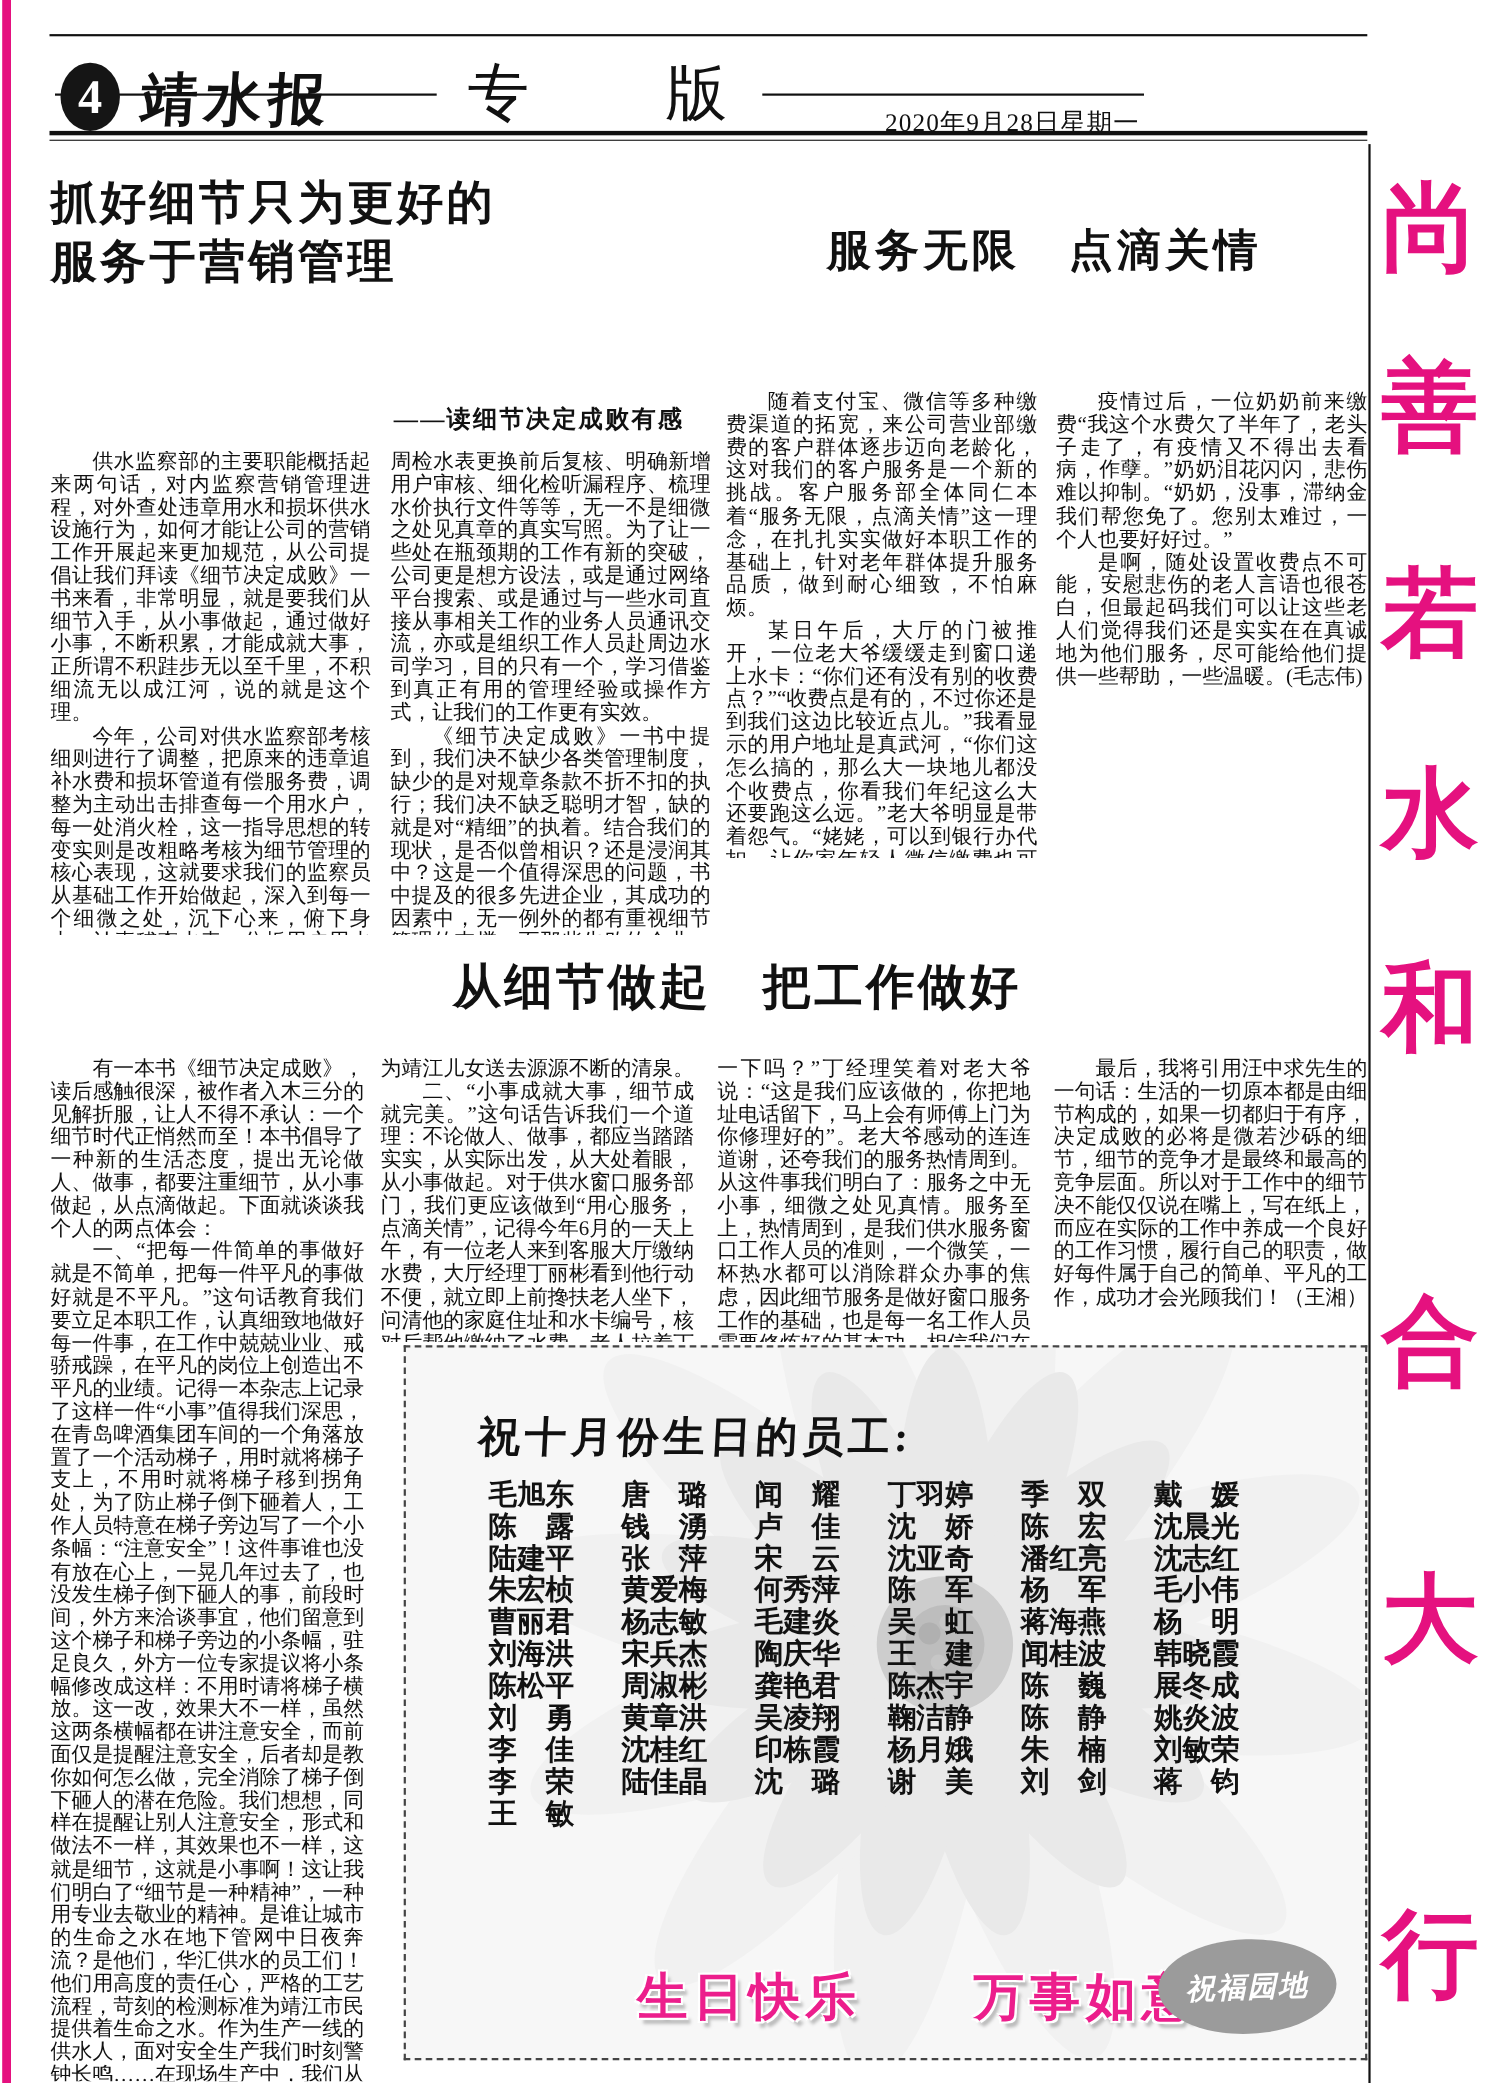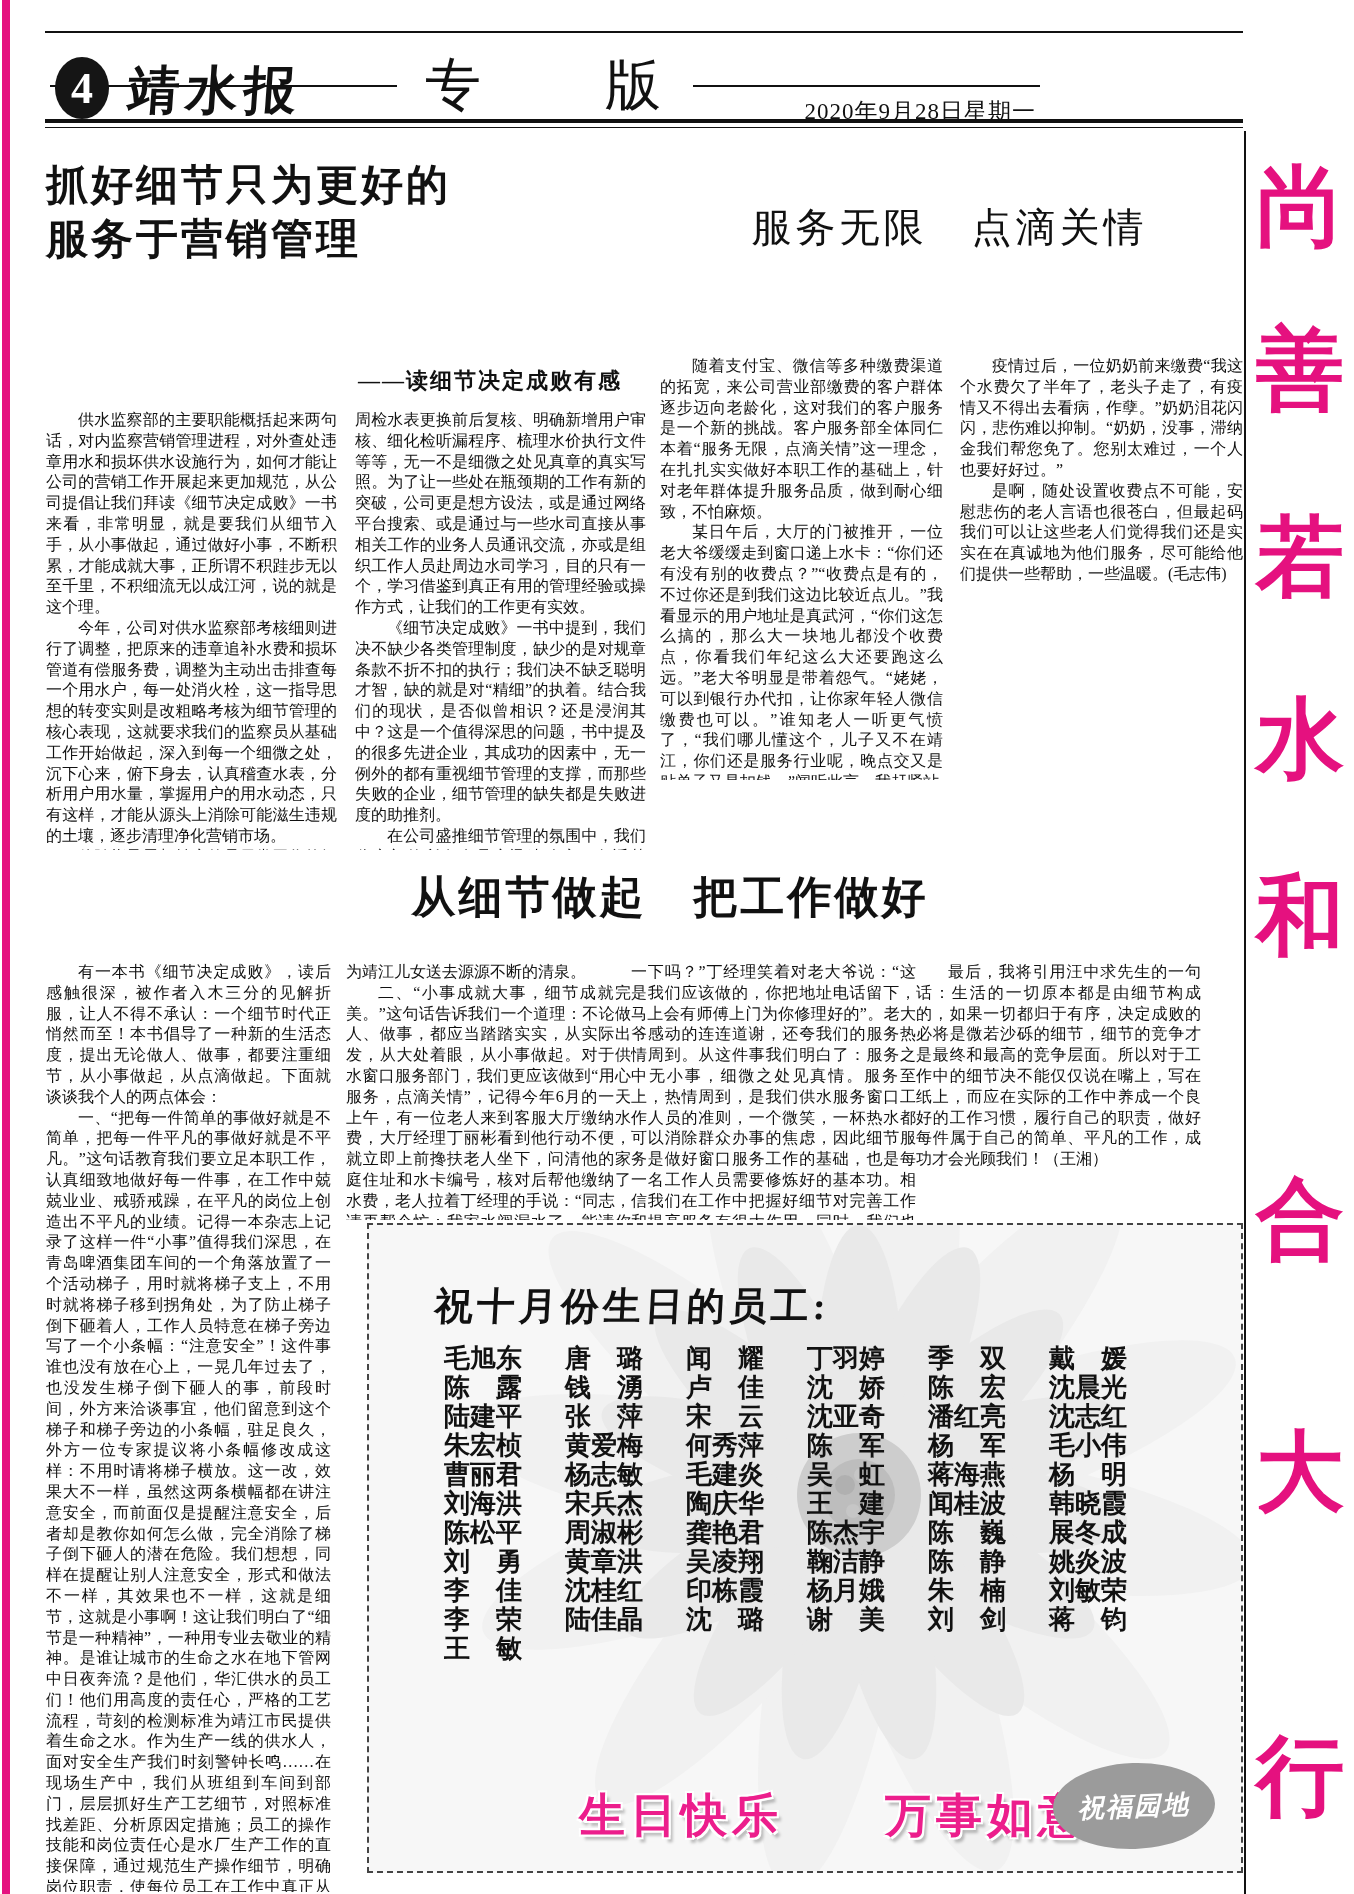--- a/index.html
+++ b/index.html
@@ -35,34 +35,34 @@
   .banner span:nth-child(2){top:325px;}
   .banner span:nth-child(3){top:513px;}
   .banner span:nth-child(4){top:695px;}
   .banner span:nth-child(5){top:872px;}
   .banner span:nth-child(6){top:1175px;}
   .banner span:nth-child(7){top:1428px;}
   .banner span:nth-child(8){top:1732px;}
   
   .lt-title{position:absolute;left:46px;top:158px;width:576px;text-align:left;font-weight:900;font-size:42px;line-height:54px;letter-spacing:3px;}
   .lt-sub{position:absolute;left:46px;top:366px;width:576px;text-align:right;font-size:22px;font-weight:700;letter-spacing:2px;}
-  .rt-title{position:absolute;left:656px;top:200px;width:587px;text-align:center;font-weight:400;font-size:40px;letter-spacing:4px;}
+  .rt-title{position:absolute;left:656px;top:200px;width:587px;text-align:center;font-weight:700;font-size:40px;letter-spacing:4px;}
   .mid-title{position:absolute;left:330px;top:868px;width:680px;text-align:center;font-weight:900;font-size:44px;letter-spacing:3px;font-family:"Liberation Sans","DejaVu Sans",sans-serif;}
   
   .cols{position:absolute;display:flex;}
   .col{overflow:hidden;}
-  .col p{margin:0;font-size:16px;line-height:20.8px;text-align:justify;text-indent:2em;}
+  .col p{margin:0;font-size:19px;line-height:20.8px;text-align:justify;text-indent:2em;}
   .col p.noind{text-indent:0;}
   .left-body{left:46px;top:410px;gap:18px;}
   .left-body .col{width:291px;height:440px;}
   .right-body{left:660px;top:356px;gap:17px;}
   .right-body .col{width:283px;height:424px;}
   .midA{left:46px;top:962px;}
   .midA .col{width:285px;height:930px;}
-  .midBCD{left:346px;top:962px;}
+  .midBCD{left:346px;top:962px;gap:21px;}
   .midBCD .col{width:285px;height:258px;}
   
   .bbox{
     position:absolute;left:367px;top:1223px;width:872px;height:646px;
     border:2px dashed #444;background:#f7f7f7;overflow:hidden;
   }
   .bbox svg.flower{position:absolute;left:0;top:0;}
   .b-head{position:absolute;left:66px;top:56px;font-size:38px;font-weight:900;letter-spacing:4px;transform:skewX(-3deg);}
   .names{
     position:absolute;left:75px;top:120px;width:726px;

